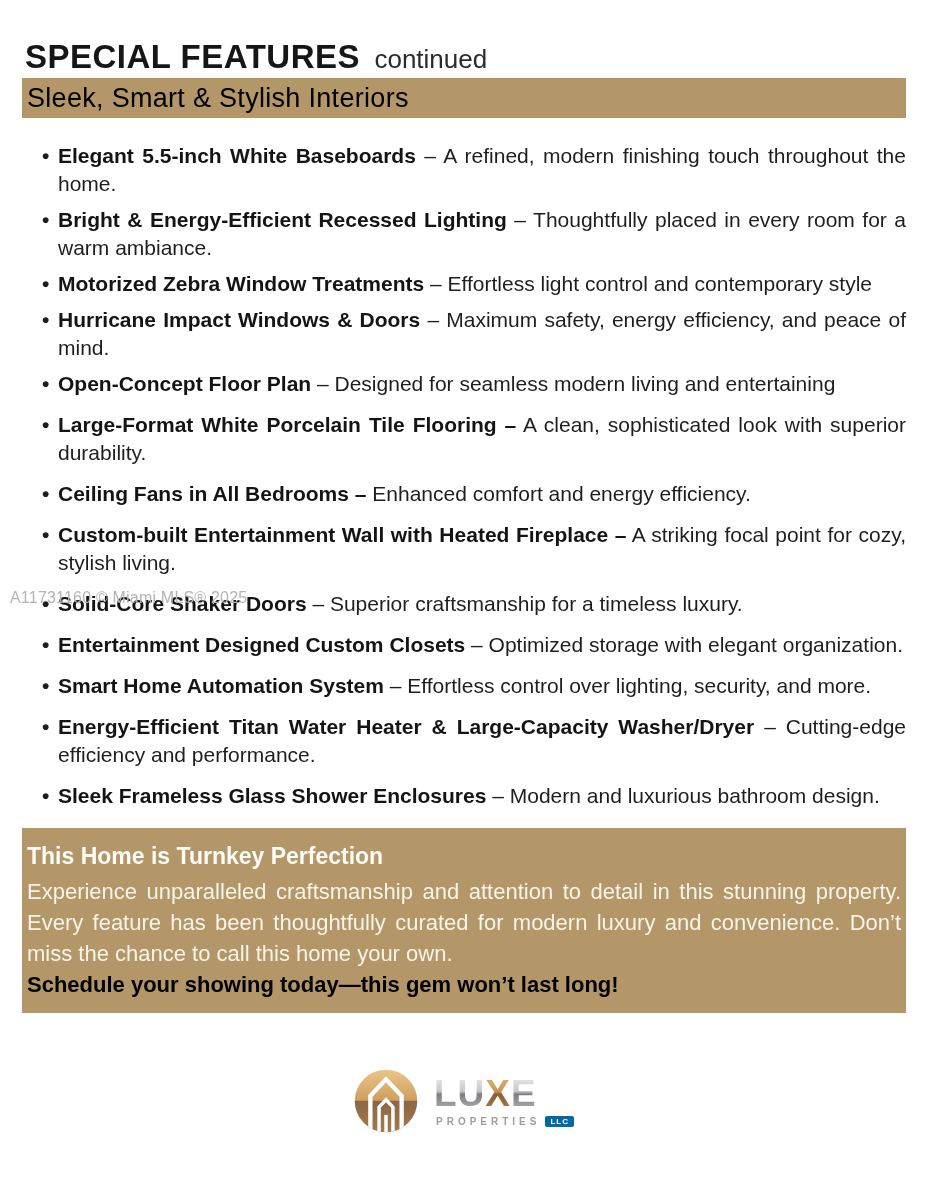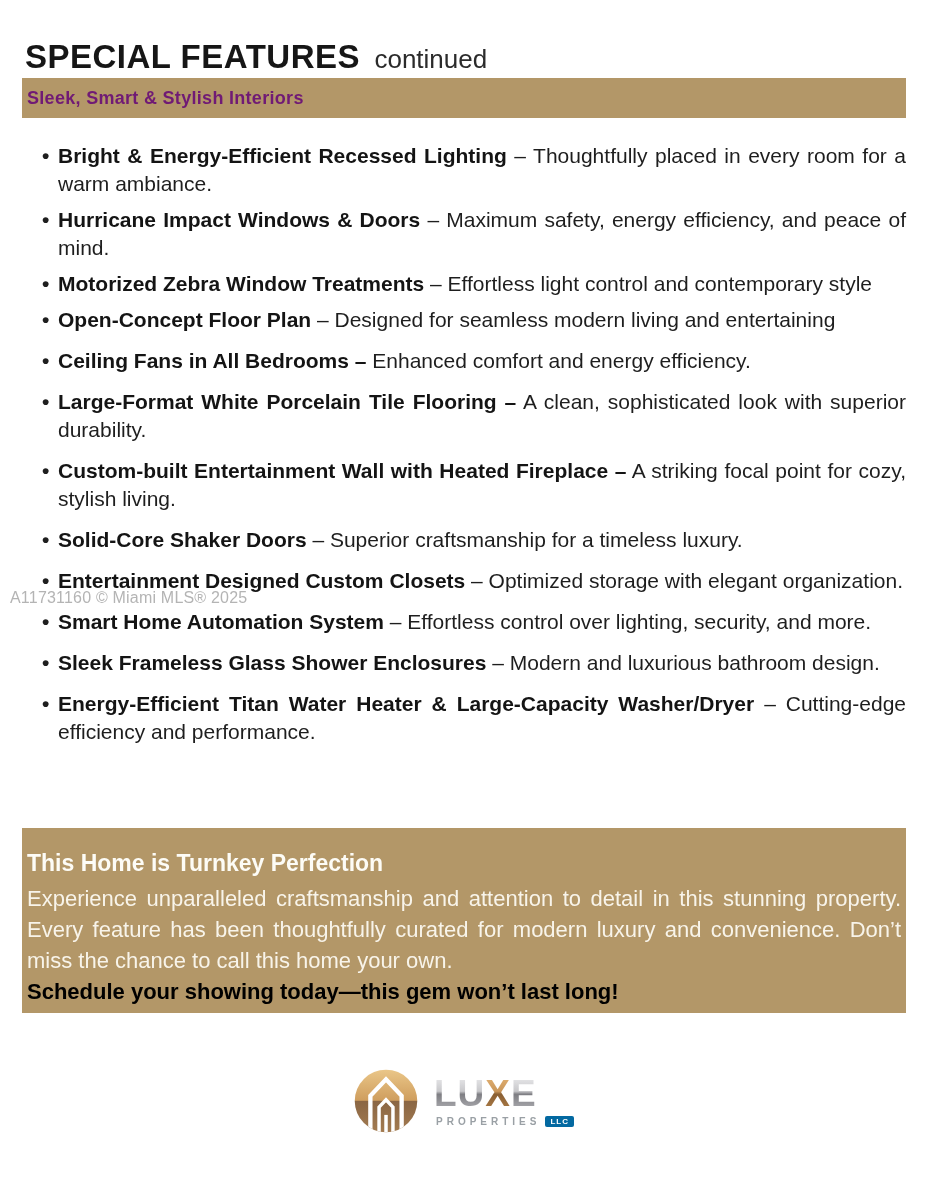--- a/index.html
+++ b/index.html
@@ -15,21 +15,21 @@
   
   .title-row { position:absolute; left:25px; top:38px; white-space:nowrap; }
   .title-main { font-size:33px; font-weight:800; letter-spacing:0.5px; color:#161616; }
   .title-suffix { font-size:26px; font-weight:400; color:#2b2b2b; margin-left:10px; }
 
   
   .section-bar {
     position:absolute; left:22px; top:78px; width:884px; height:40px;
     background:#b39768; display:flex; align-items:center; padding-left:5px;
   }
-  .section-bar-label { color:#701a75; font-size:18px; font-weight:700; letter-spacing:0.3px; }
+  .section-bar-label { color:#000000; font-size:27px; font-weight:400; letter-spacing:0.3px; }
 
   
   .features { position:absolute; left:42px; top:142px; width:864px; list-style:none; }
   .features li {
     position:relative; padding-left:16px;
     font-size:21px; line-height:28px; color:#1e1e1e;
     text-align:justify; margin-bottom:8px;
   }
   .features li.sp { margin-bottom:13px; }
   .features li::before {
@@ -40,21 +40,21 @@
 
   
   .watermark {
     position:absolute; left:10px; top:589px;
     font-size:16px; color:#b4b4b4; letter-spacing:0.2px;
   }
 
   
   .cta-box {
     position:absolute; left:22px; top:828px; width:884px; height:185px;
-    background:#b39768; padding:22px 5px 0 5px;
+    background:#b39768; padding:15px 5px 0 5px;
   }
   .cta-heading { color:#fdfcf6; font-size:23px; font-weight:700; margin-bottom:6px; }
   .cta-body { color:#f8f4ea; font-size:22px; line-height:31px; text-align:justify; }
   .cta-line { color:#000000; font-size:22px; line-height:31px; font-weight:700; }
 
   
   .logo-row {
     position:absolute; left:0; top:1068px; width:927px;
     display:flex; justify-content:center; align-items:center; gap:15px;
   }
@@ -85,32 +85,33 @@
   <div class="title-row">
     <span class="title-main">SPECIAL FEATURES</span>
     <span class="title-suffix">continued</span>
   </div>
 
   <div class="section-bar">
     <span class="section-bar-label">Sleek, Smart &amp; Stylish Interiors</span>
   </div>
 
   <ul class="features">
+    <li><b>Elegant 5.5-inch White Baseboards</b> <span>– A refined, modern finishing touch throughout the home.</span></li>
     <li><b>Bright &amp; Energy-Efficient Recessed Lighting</b> <span>– Thoughtfully placed in every room for a warm ambiance.</span></li>
+    <li><b>Motorized Zebra Window Treatments</b> <span>– Effortless light control and contemporary style</span></li>
     <li><b>Hurricane Impact Windows &amp; Doors</b> <span>– Maximum safety, energy efficiency, and peace of mind.</span></li>
-    <li><b>Motorized Zebra Window Treatments</b> <span>– Effortless light control and contemporary style</span></li>
     <li class="sp"><b>Open-Concept Floor Plan</b> <span>– Designed for seamless modern living and entertaining</span></li>
+    <li class="sp"><b>Large-Format White Porcelain Tile Flooring –</b> <span>A clean, sophisticated look with superior durability.</span></li>
     <li class="sp"><b>Ceiling Fans in All Bedrooms –</b> <span>Enhanced comfort and energy efficiency.</span></li>
-    <li class="sp"><b>Large-Format White Porcelain Tile Flooring –</b> <span>A clean, sophisticated look with superior durability.</span></li>
     <li class="sp"><b>Custom-built Entertainment Wall with Heated Fireplace –</b> <span>A striking focal point for cozy, stylish living.</span></li>
     <li class="sp"><b>Solid-Core Shaker Doors</b> <span>– Superior craftsmanship for a timeless luxury.</span></li>
     <li class="sp"><b>Entertainment Designed Custom Closets</b> <span>– Optimized storage with elegant organization.</span></li>
     <li class="sp"><b>Smart Home Automation System</b> <span>– Effortless control over lighting, security, and more.</span></li>
+    <li class="sp"><b>Energy-Efficient Titan Water Heater &amp; Large-Capacity Washer/Dryer</b> <span>– Cutting-edge efficiency and performance.</span></li>
     <li class="sp"><b>Sleek Frameless Glass Shower Enclosures</b> <span>– Modern and luxurious bathroom design.</span></li>
-    <li class="sp"><b>Energy-Efficient Titan Water Heater &amp; Large-Capacity Washer/Dryer</b> <span>– Cutting-edge efficiency and performance.</span></li>
   </ul>
 
   <div class="watermark">A11731160 © Miami MLS® 2025</div>
 
   <div class="cta-box">
     <div class="cta-heading">This Home is Turnkey Perfection</div>
     <div class="cta-body">Experience unparalleled craftsmanship and attention to detail in this stunning property. Every feature has been thoughtfully curated for modern luxury and convenience. Don’t miss the chance to call this home your own.</div>
     <div class="cta-line">Schedule your showing today—this gem won’t last long!</div>
   </div>
 

